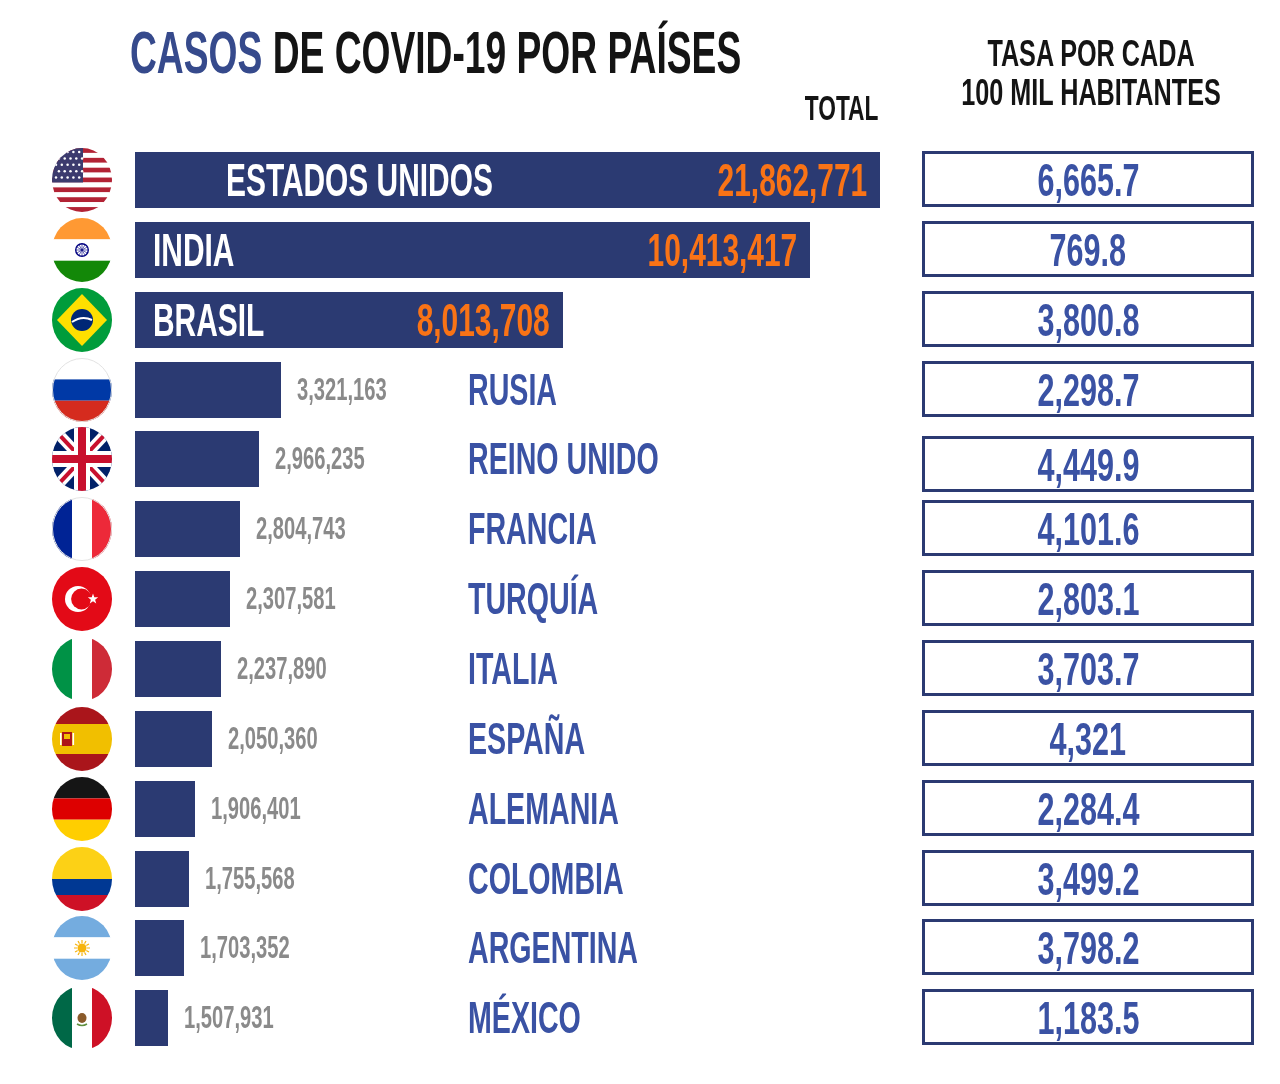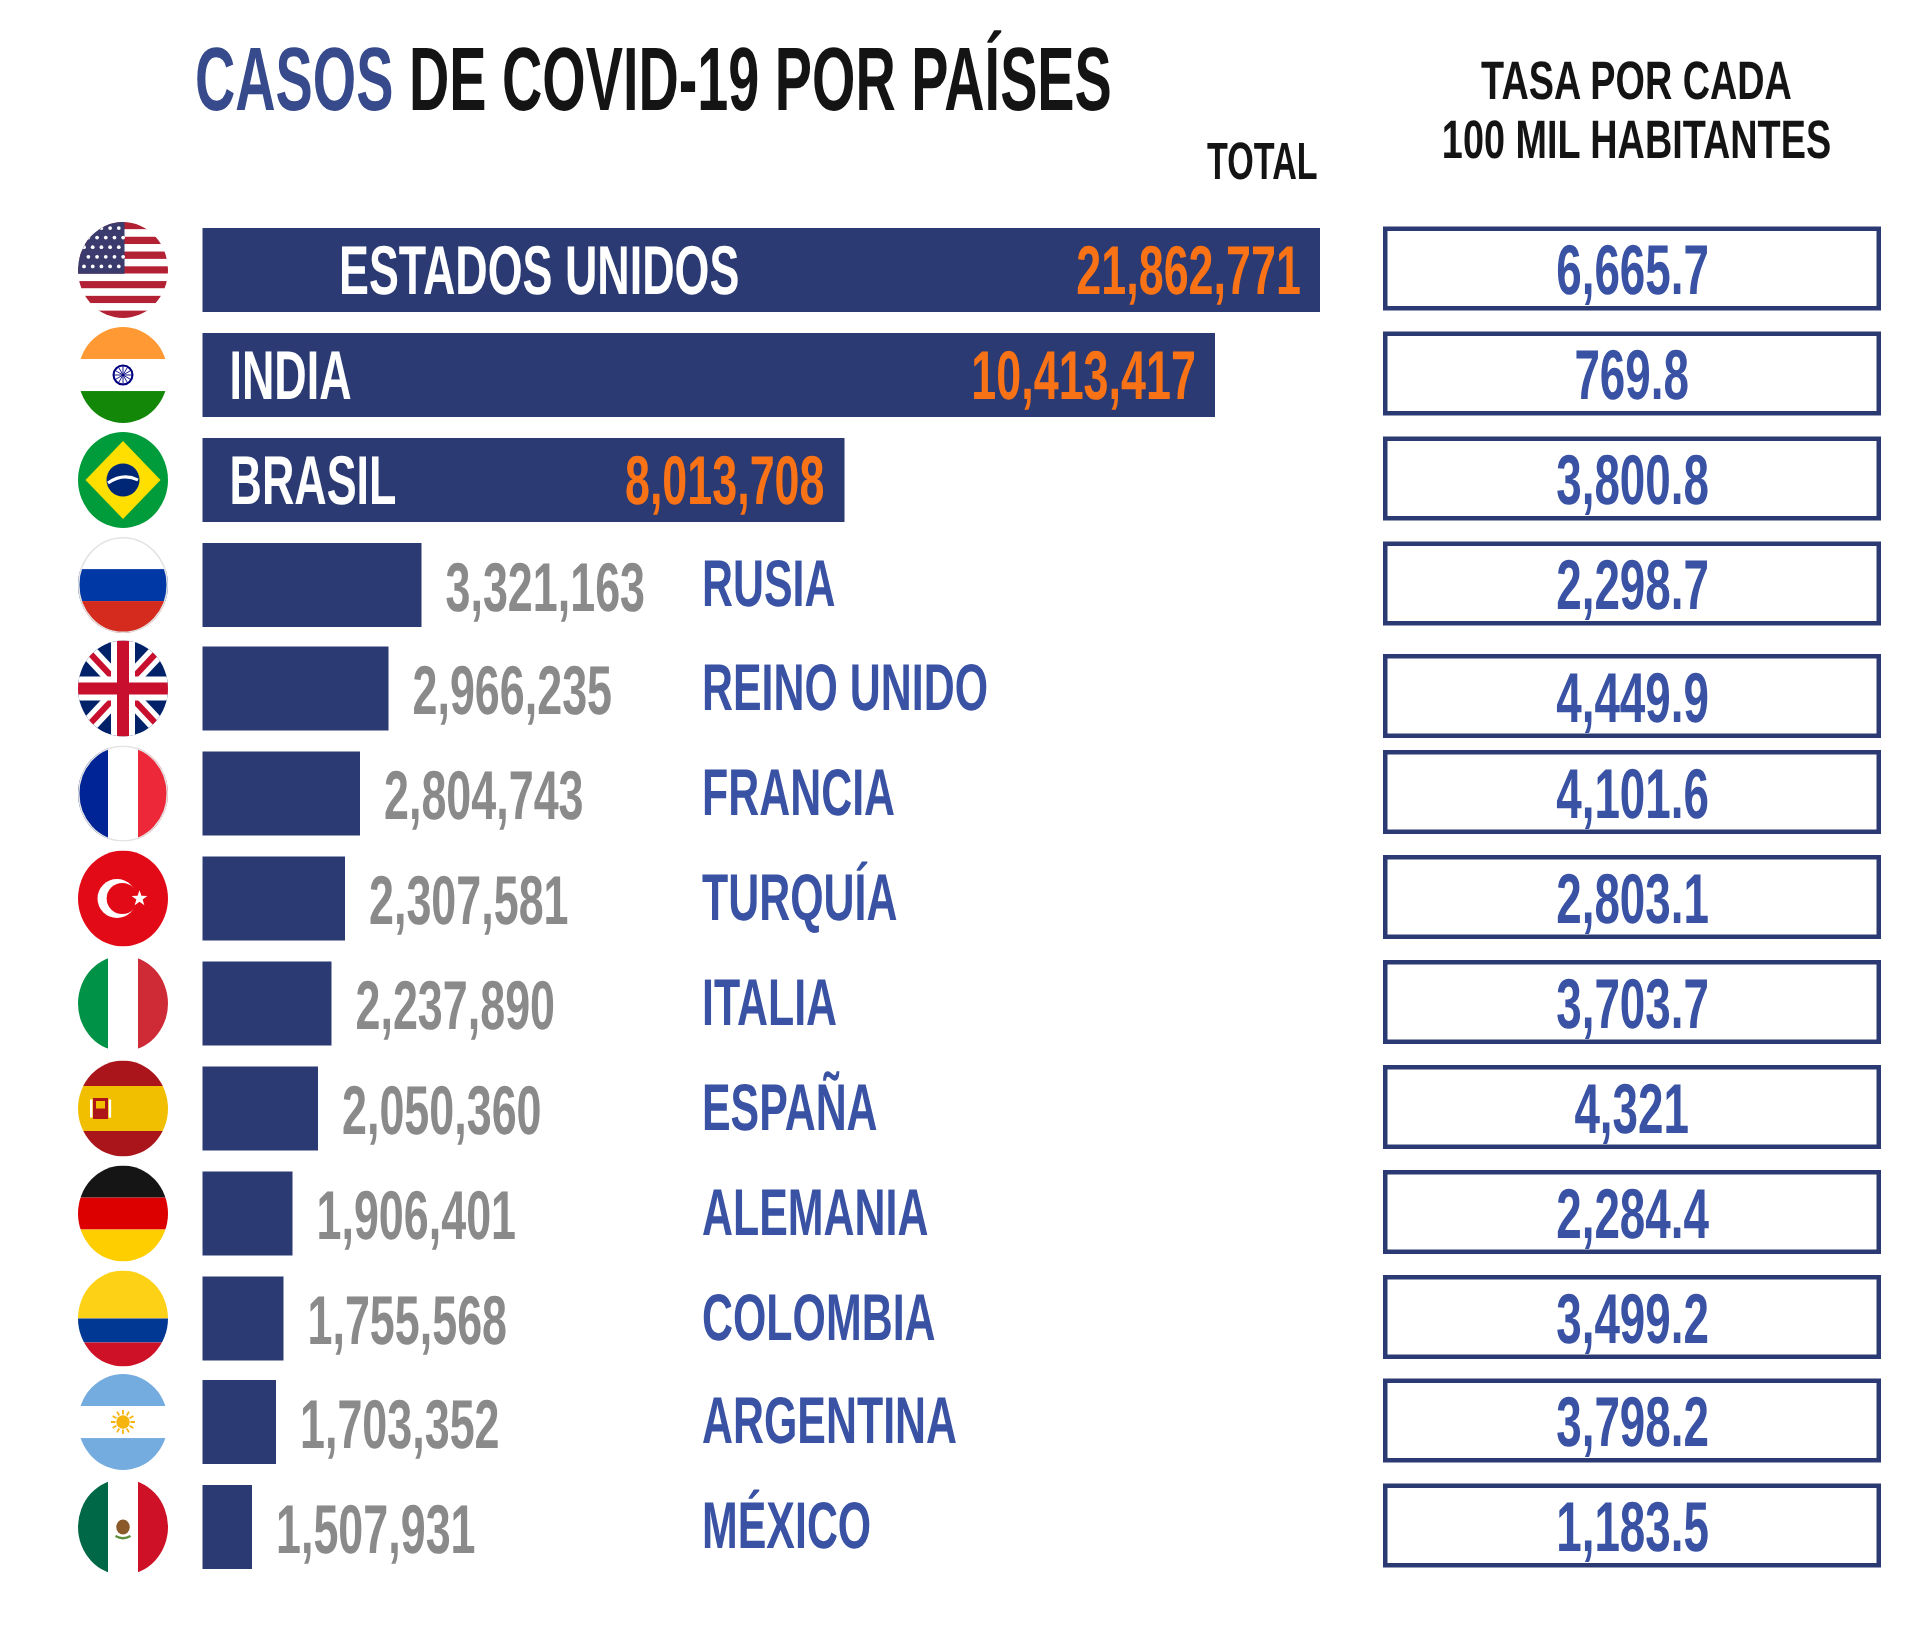--- a/index.html
+++ b/index.html
@@ -28,22 +28,22 @@
   .rate-header .line{transform:scaleX(0.70);transform-origin:center top;white-space:nowrap;}
 
   .row-flag{position:absolute;width:60px;height:64px;}
   .row-flag svg{display:block;width:60px;height:64px;}
 
   .bar{position:absolute;background:#2b3a72;display:flex;align-items:center;
        justify-content:space-between;box-sizing:border-box;padding:0 13px 0 18px;}
   .bar .bar-name{color:#ffffff;font-size:46px;}
   .bar .bar-total{color:#f97316;font-size:46px;}
 
-  .out-total{position:absolute;height:56px;display:flex;align-items:flex-end;
-             color:#8a8a8a;font-size:46px;}
+  .out-total{position:absolute;height:56px;display:flex;align-items:center;
+             color:#8a8a8a;font-size:31px;}
   .out-name{position:absolute;height:56px;display:flex;align-items:center;
             color:#3a52a4;font-size:44px;}
 
   .rate-box{position:absolute;left:922px;width:332px;height:56px;background:#ffffff;
             border:3px solid #2b3a72;box-sizing:border-box;display:flex;
             align-items:center;justify-content:center;}
   .rate-box .rate-value{color:#3a52a4;font-size:47px;}
 </style>
 </head>
 <body>

